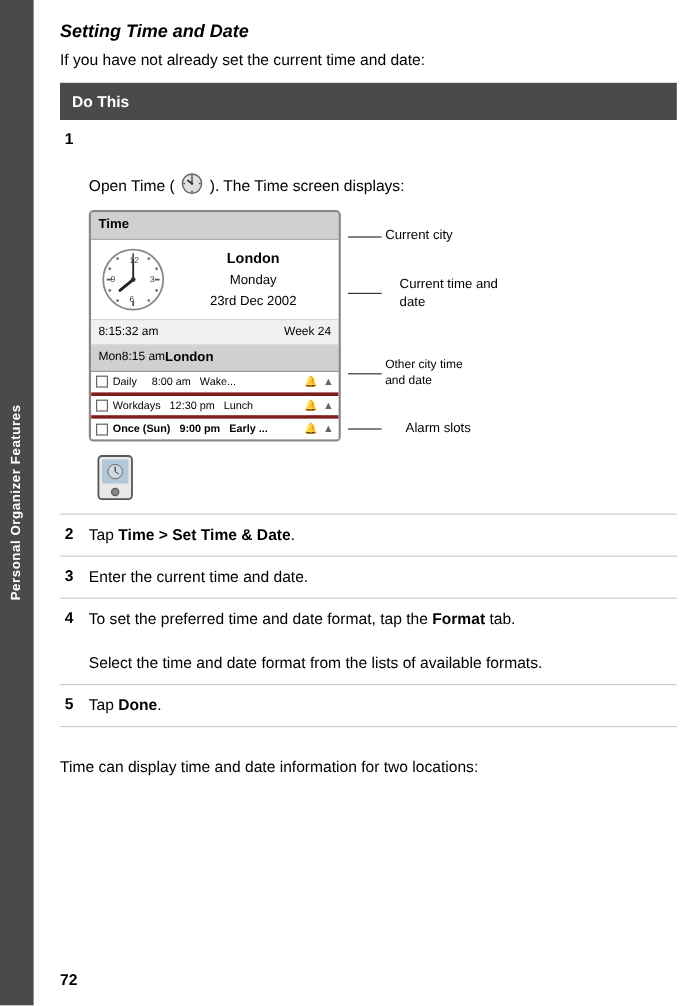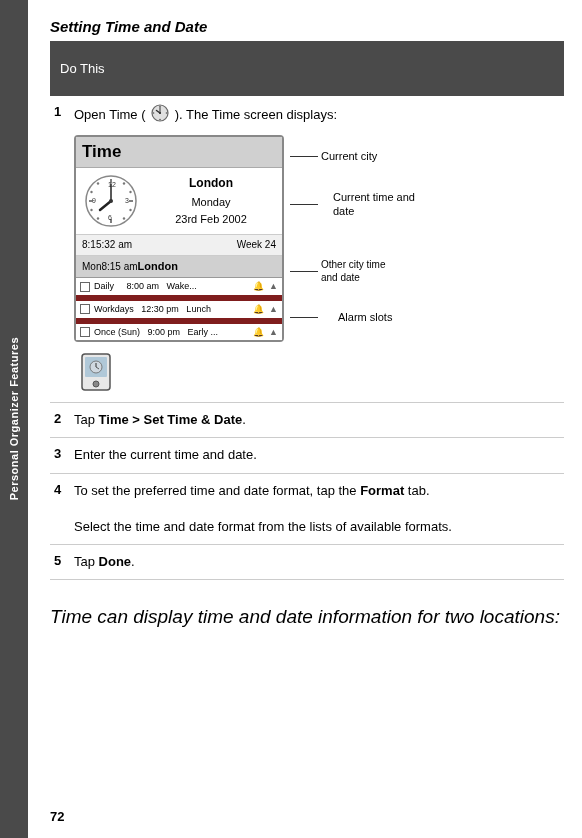--- a/index.html
+++ b/index.html
@@ -57,22 +57,22 @@
       font-size: 13px;
       margin-bottom: 10px;
       line-height: 1.4;
     }
 
     
     .do-this-header {
       background: #4a4a4a;
       color: #fff;
       font-size: 13px;
-      font-weight: normal;
-      padding: 20px 10px;
+      font-weight: bold;
+      padding: 8px 10px;
       margin-bottom: 0;
     }
 
     
     .steps-table {
       width: 100%;
       border-collapse: collapse;
       margin-bottom: 0;
     }
     .step-row {
@@ -101,21 +101,21 @@
       background: #f0f0f0;
       border-radius: 4px;
       overflow: visible;
       position: relative;
     }
 
     
     .phone-titlebar {
       background: #d0d0d0;
       padding: 3px 6px;
-      font-size: 17px;
+      font-size: 11px;
       font-weight: bold;
       border-bottom: 1px solid #aaa;
     }
 
     
     .clock-area {
       background: #fff;
       padding: 6px 8px;
       display: flex;
       align-items: center;
@@ -161,21 +161,21 @@
       align-items: center;
     }
     .second-city-row .city-bold {
       font-weight: bold;
       font-size: 11px;
     }
 
     
     .alarm-slot {
       background: #fff;
-      border-bottom: 6px solid #7f1d1d;
+      border-bottom: 3px solid #7f1d1d;
       padding: 2px 4px;
       font-size: 9px;
       display: flex;
       align-items: center;
       gap: 4px;
     }
     .alarm-checkbox {
       width: 10px;
       height: 10px;
       border: 1px solid #666;
@@ -213,30 +213,31 @@
 </head>
 <body>
 
 <div class="sidebar">
   <span class="sidebar-label">Personal Organizer Features</span>
 </div>
 
 <div class="main">
 
   <div class="section-title">Setting Time and Date</div>
+  <div class="section-intro">If you have not already set the current time and date:</div>
 
   <div class="do-this-header">Do This</div>
 
   <table class="steps-table">
 
     <tbody>
         <tr class="step-row">
       <td class="step-num">1</td>
       <td class="step-content">
-        <div style="margin-bottom:8px;">
+        <div style="margin-bottom:8px;margin-top:36px;">
           Open Time (
           
           <span style="display:inline-block;vertical-align:middle;margin:0 2px;">
             <svg width="18" height="18" viewBox="0 0 18 18">
               <circle cx="9" cy="9" r="8" fill="#e0e0e0" stroke="#666" stroke-width="1.2"></circle>
               <circle cx="9" cy="9" r="1" fill="#333"></circle>
 
               <line x1="9" y1="9" x2="5.5" y2="6.5" stroke="#333" stroke-width="1.5" stroke-linecap="round"></line>
 
               <line x1="9" y1="9" x2="9" y2="3.5" stroke="#333" stroke-width="1" stroke-linecap="round"></line>
@@ -283,21 +284,21 @@
                 <line x1="27" y1="27" x2="16" y2="36" stroke="#222" stroke-width="2.5" stroke-linecap="round"></line>
 
                 <line x1="27" y1="27" x2="27" y2="10" stroke="#222" stroke-width="1.5" stroke-linecap="round"></line>
                 <circle cx="27" cy="27" r="2" fill="#333"></circle>
               </svg>
 
               <div class="city-date-area">
                 <div class="city-name">London</div>
                 <div class="date-display">
                   <div>Monday</div>
-                  <div>23rd Feb 2002</div>
+                  <div>23rd Dec 2002</div>
                 </div>
               </div>
             </div>
 
             <div class="time-bar">
               <span>8:15:32 am</span>
               <span>Week 24</span>
             </div>
 
             <div class="second-city-row">
@@ -311,21 +312,21 @@
               <span class="alarm-text" style="font-size:9px;">Daily &nbsp;&nbsp;&nbsp; 8:00 am &nbsp; Wake...</span>
               <span class="alarm-triangle">🔔</span>
               <span class="alarm-triangle">▲</span>
             </div>
             <div class="alarm-slot">
               <div class="alarm-checkbox"></div>
               <span class="alarm-text" style="font-size:9px;">Workdays &nbsp; 12:30 pm &nbsp; Lunch</span>
               <span class="alarm-triangle">🔔</span>
               <span class="alarm-triangle">▲</span>
             </div>
-            <div class="alarm-slot" style="border-bottom:none;">
+            <div class="alarm-slot" style="border-bottom:none;font-weight:bold;">
               <div class="alarm-checkbox"></div>
               <span class="alarm-text" style="font-size:9px;">Once (Sun) &nbsp; 9:00 pm &nbsp; Early ...</span>
               <span class="alarm-triangle">🔔</span>
               <span class="alarm-triangle">▲</span>
             </div>
           </div>
 
           <div style="display:flex; flex-direction:column; justify-content:space-between; height:190px; padding-top:14px;">
 
             <div style="display:flex; align-items:center; margin-bottom:12px;">
@@ -389,18 +390,18 @@
     <tr class="step-row">
       <td class="step-num">5</td>
       <td class="step-content">
         Tap <b>Done</b>.
       </td>
     </tr>
   </tbody>
     </table>
 
   <div class="section2">
-    <div style="font-size:19px; line-height:1.4;font-style:italic;">Time can display time and date information for two locations:</div>
+    <div style="font-size:13px; line-height:1.4;">Time can display time and date information for two locations:</div>
   </div>
 
   <div class="page-number">72</div>
 
 </div>
 
 </body></html>

